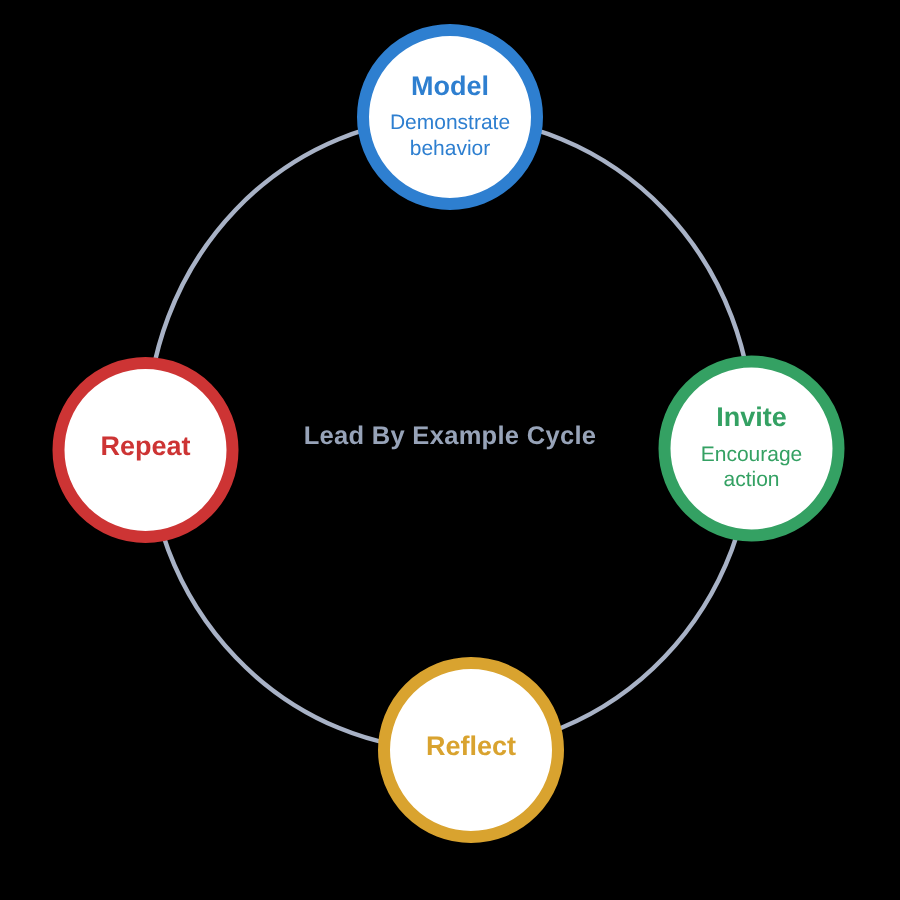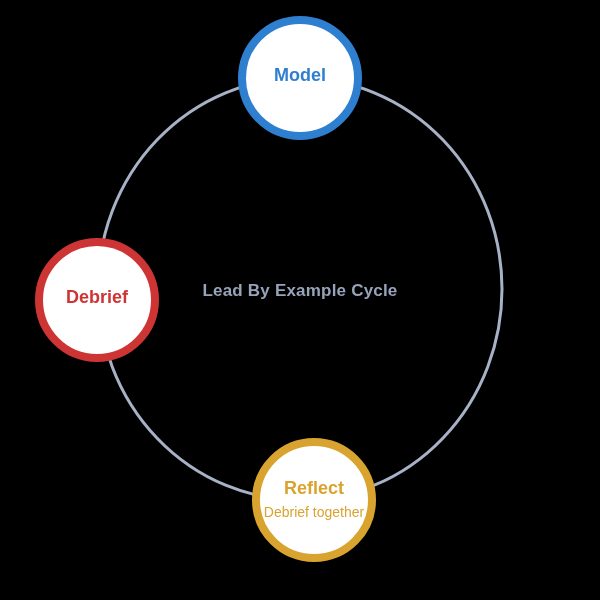--- a/index.html
+++ b/index.html
@@ -69,27 +69,31 @@
 <body>
 
 <div class="stage">
 
   <svg class="ring-svg" viewBox="0 0 600 600">
     <ellipse cx="300" cy="289" rx="202" ry="211" fill="none" stroke-width="3" stroke="#a8b2c6"></ellipse>
   </svg>
 
   <div class="node node-model" style="--c: #2e7fd0;">
     <div class="node-title">Model</div>
+    <div class="node-subtitle">Demonstrate behavior</div>
   </div>
 
+  <div class="node node-invite" style="--c: #34a163;">
+    <div class="node-title">Invite</div>
+    <div class="node-subtitle">Encourage action</div>
+  </div>
 
   <div class="node node-reflect" style="--c: #d9a32f;">
     <div class="node-title">Reflect</div>
-    <div class="node-subtitle">Debrief together</div>
   </div>
 
   <div class="node node-repeat" style="--c: #cd3434;">
-    <div class="node-title">Debrief</div>
+    <div class="node-title">Repeat</div>
   </div>
 
   <div class="center-title" style="--c: #97a3b8;">Lead By Example Cycle</div>
 
 </div>
 
 </body></html>

